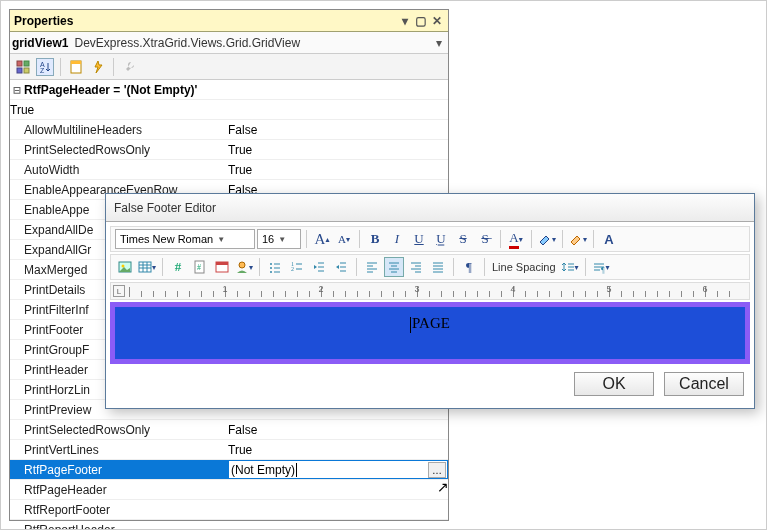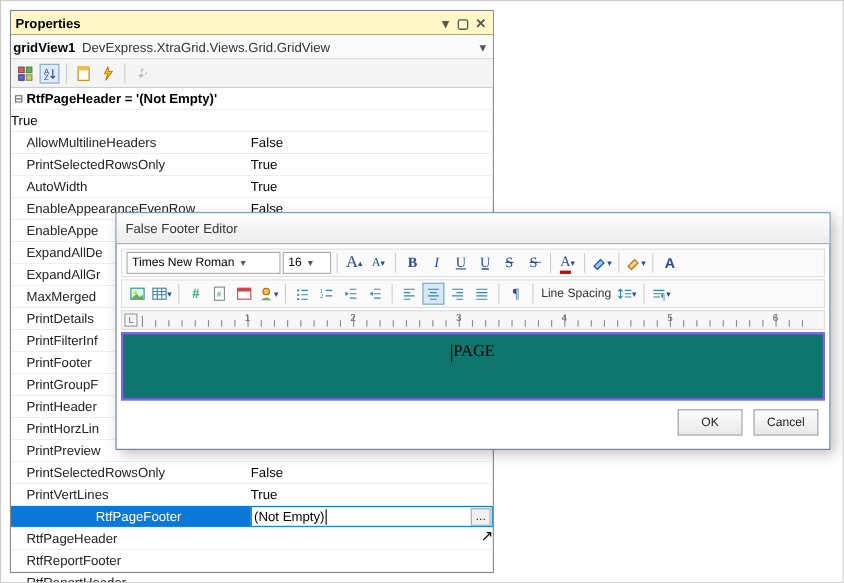--- a/index.html
+++ b/index.html
@@ -63,21 +63,21 @@
   .cat-value { color:#000; font-weight:bold; }
   .prop-row {
     height: 20px; display:flex; align-items:center;
     border-bottom: 1px solid #eee;
   }
   .prop-label { width: 218px; padding-left: 14px; color:#222; }
   .prop-value { flex:1; color:#000; }
   .prop-row.sel {
     background: #0a78d7; color:#fff;
   }
-  .prop-row.sel .prop-label { color:#fff;text-align:center; }
+  .prop-row.sel .prop-label { color:#fff; }
   .prop-row.sel .prop-value-wrap {
     background:#fff; color:#000; height:100%; flex:1; display:flex; align-items:center;
     border:1px solid #0a78d7; padding-left:2px;
     position:relative;
   }
   .ell-btn {
     position:absolute; right:1px; top:1px;
     width:18px; height:16px; font-size:10px;
     border:1px solid #aaa; background:#f0f0f0;
     display:flex; align-items:center; justify-content:center;
@@ -122,33 +122,33 @@
     height:18px; border:1px solid #ddd; background:#f7f7f7;
     position:relative; margin:2px 0;
     overflow:hidden;
   }
   .ruler-l { position:absolute; left:2px; top:2px; width:12px; height:12px; border:1px solid #999; font-size:8px; display:flex; align-items:center; justify-content:center; color:#666; }
   .ruler-ticks { position:absolute; left:18px; right:2px; top:0; bottom:0; }
   .tick { position:absolute; top:8px; width:1px; height:6px; background:#888; }
   .tick.major { top:4px; height:10px; }
   .tick-label { position:absolute; top:1px; font-size:9px; color:#666; transform:translateX(-50%); }
   .editor {
-    height:62px; border:2px solid #8b5cf6; background:#0f766e;
+    height:62px; border:5px solid #8b5cf6; background:#1d4ed8;
     font-family:"Times New Roman", serif; font-size:15px;
     text-align:center; padding-top:8px; position:relative;
   }
   .editor .caret { display:inline-block; width:1px; height:16px; background:#000; vertical-align:middle; margin-right:1px;}
   .dlg-btns {
     display:flex; justify-content:flex-end; gap:10px;
     padding:8px 6px 8px 0;
   }
   .dlg-btns button {
-    width:59px; height:24px; border:1px solid #999;
+    width:80px; height:24px; border:1px solid #999;
     background:linear-gradient(#fdfdfd,#e8e8e8);
-    font-size:11px; color:#222;
+    font-size:16px; color:#222;
   }
   svg { display:block; }
 </style>
 </head>
 <body>
 
 <div class="properties-panel">
   <div class="prop-title">
     <span class="prop-title-text">Properties</span>
     <span class="prop-title-icons">

